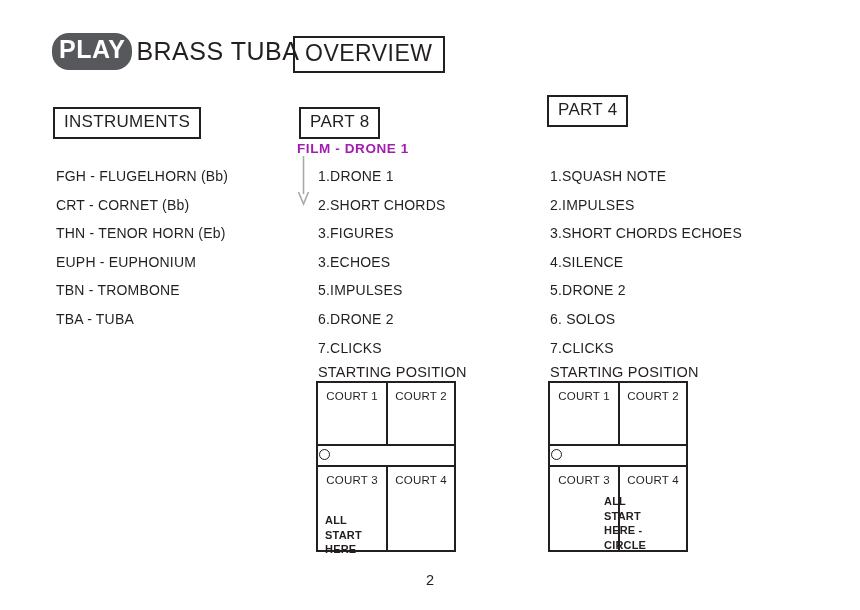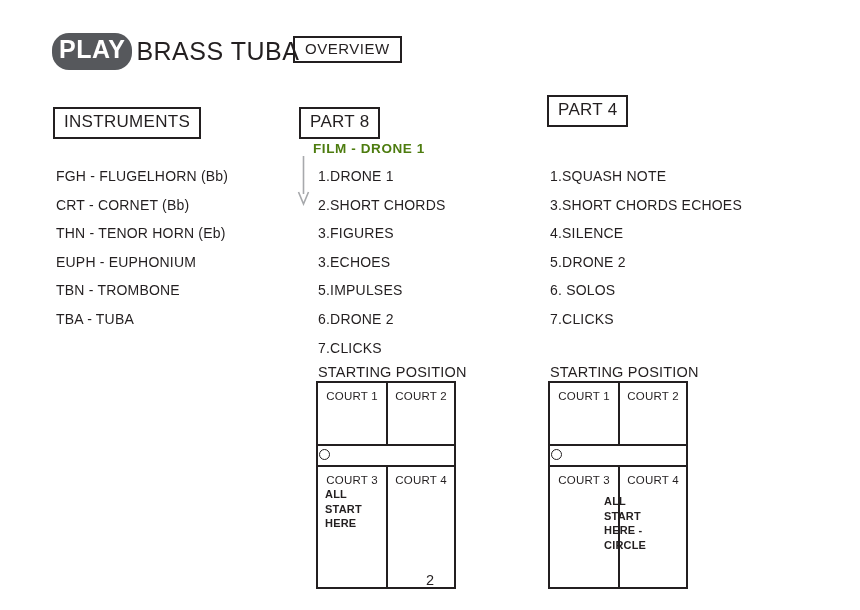--- a/index.html
+++ b/index.html
@@ -9,67 +9,67 @@
   }
   
   .header-row{position:absolute;left:52px;top:33px;display:flex;align-items:center;}
   .play-box{
     background:#56585c;color:#ffffff;font-weight:bold;font-size:25px;
     padding:3px 7px 6px 7px;letter-spacing:.5px;line-height:1.1;border-radius:17px;
   }
   .brass-title{font-size:25px;margin-left:4px;letter-spacing:.5px;}
   .overview-box{
     position:absolute;left:293px;top:36px;border:2px solid #231f20;
-    font-size:15px;padding:2px 10px 4px 10px;letter-spacing:.5px;
+    font-size:23px;padding:2px 10px 4px 10px;letter-spacing:.5px;
   }
   
   .sec-heading{
     position:absolute;border:2px solid #231f20;font-size:17px;
     padding:3px 9px 5px 9px;letter-spacing:.3px;background:#fff;
   }
   .h-instruments{left:53px;top:107px;}
   .h-part3{left:299px;top:107px;}
   .h-part4{left:547px;top:95px;}
   
   .list{position:absolute;font-size:14px;line-height:28.6px;letter-spacing:.2px;}
   .list-instruments{left:56px;top:162px;}
   .list-part3{left:318px;top:162px;}
   .list-part4{left:550px;top:162px;}
   
   .film-label{
-    position:absolute;left:313px;top:141px;font-size:13.5px;font-weight:bold;
-    color:#4d7c0f;letter-spacing:.6px;
+    position:absolute;left:297px;top:141px;font-size:13.5px;font-weight:bold;
+    color:#a21caf;letter-spacing:.6px;
   }
   .down-arrow{position:absolute;left:297px;top:156px;}
   
   .sp-label{position:absolute;font-size:14.5px;letter-spacing:.2px;}
   .sp-label-left{left:318px;top:364px;}
   .sp-label-right{left:550px;top:364px;}
   .court-grid{
-    position:absolute;width:140px;height:208px;border:2px solid #231f20;
+    position:absolute;width:140px;height:171px;border:2px solid #231f20;
     box-sizing:border-box;background:#fff;
   }
   .grid-left{left:316px;top:381px;}
   .grid-right{left:548px;top:381px;}
   .grid-top{display:flex;height:61px;border-bottom:2px solid #231f20;}
   .grid-bottom{display:flex;flex:1;}
   .grid-rows{display:flex;flex-direction:column;height:100%;}
   .cell-l{width:68px;border-right:2px solid #231f20;position:relative;}
   .cell-r{flex:1;}
   .grid-band{position:relative;height:19px;border-bottom:2px solid #231f20;}
   .band-circle{
     position:absolute;left:1px;top:3px;width:9px;height:9px;
     border:1.5px solid #231f20;border-radius:50%;background:#fff;
   }
   .court-label{font-size:11.5px;text-align:center;padding-top:7px;letter-spacing:.2px;}
   .start-note{
     position:absolute;left:7px;width:58px;font-size:11px;font-weight:bold;
     line-height:14.5px;letter-spacing:.2px;
   }
-  .note-left{top:20px;}
+  .note-left{top:46px;}
   .note-right{top:27px;margin-left:47px;}
   
   .page-num{position:absolute;left:0;right:0;top:572px;text-align:center;font-size:14.5px;}
 </style>
 </head>
 <body>
 
 <div class="page">
 
   <div class="header-row">
@@ -102,20 +102,21 @@
     <div>3.FIGURES</div>
     <div>3.ECHOES</div>
     <div>5.IMPULSES</div>
     <div>6.DRONE 2</div>
     <div>7.CLICKS</div>
   </div>
 
   <div class="sec-heading h-part4">PART 4</div>
   <div class="list list-part4">
     <div>1.SQUASH NOTE</div>
+    <div>2.IMPULSES</div>
     <div>3.SHORT CHORDS ECHOES</div>
     <div>4.SILENCE</div>
     <div>5.DRONE 2</div>
     <div>6. SOLOS</div>
     <div>7.CLICKS</div>
   </div>
 
   <div class="sp-label sp-label-left">STARTING POSITION</div>
   <div class="court-grid grid-left">
     <div class="grid-rows">

